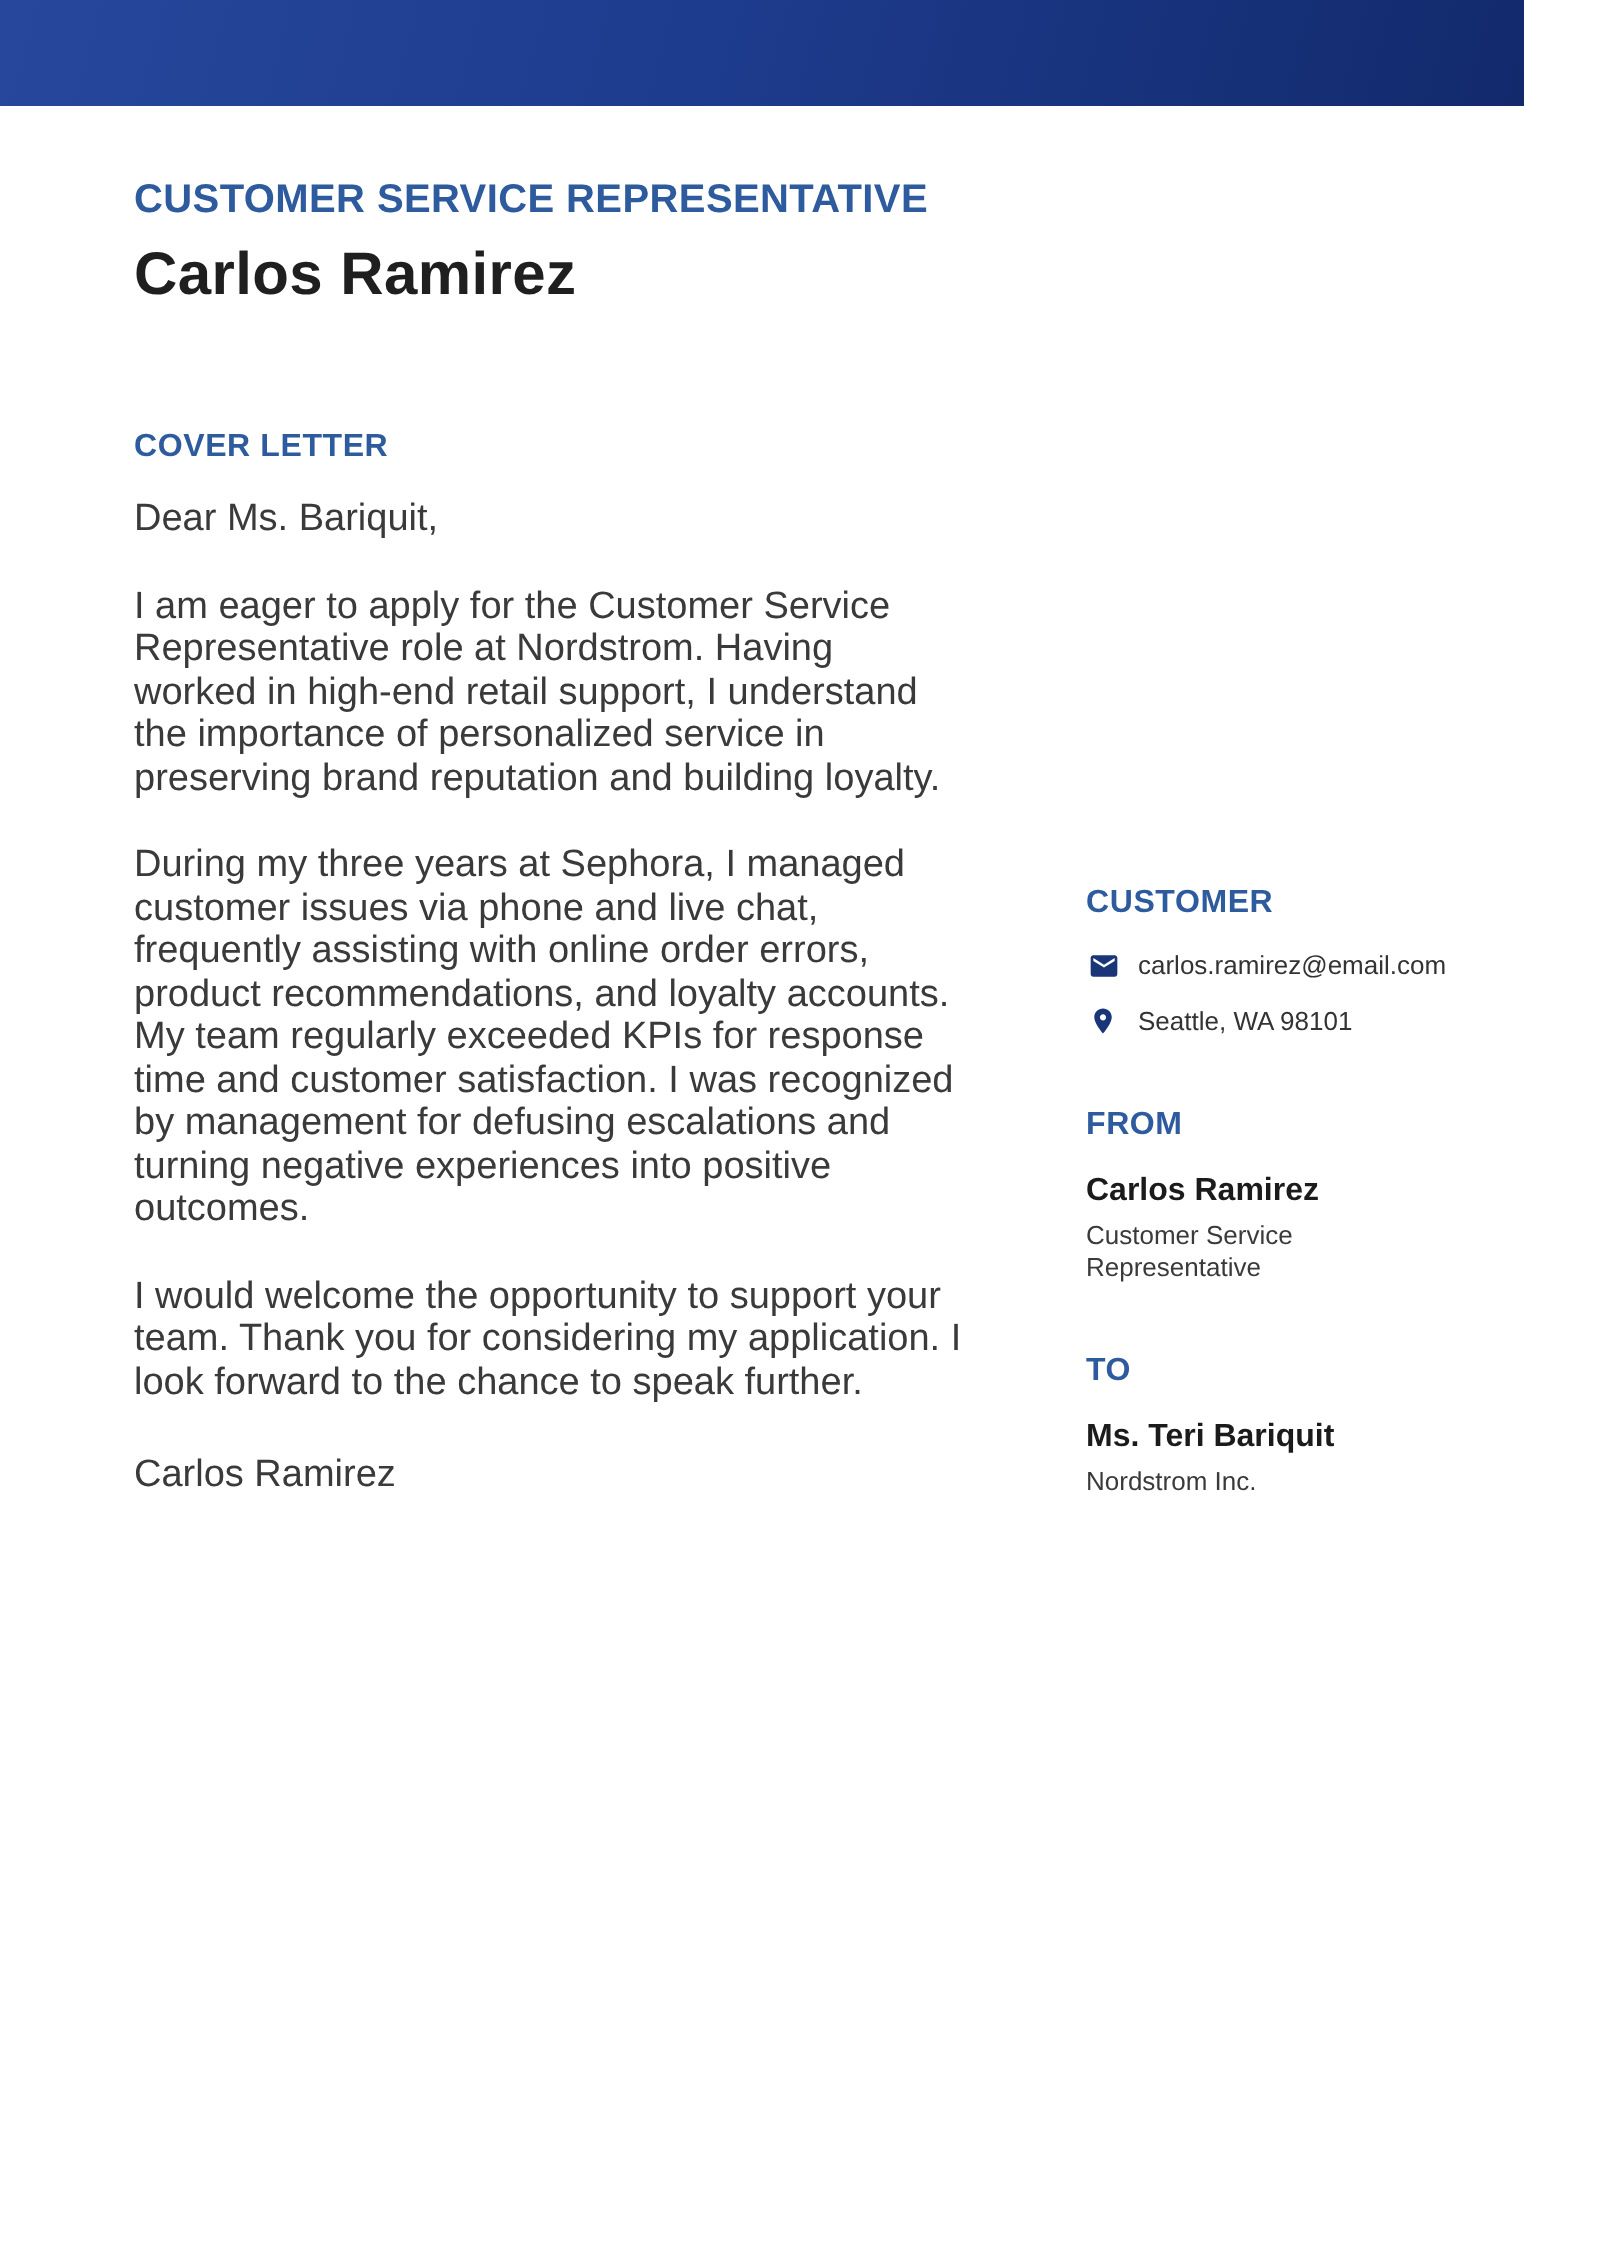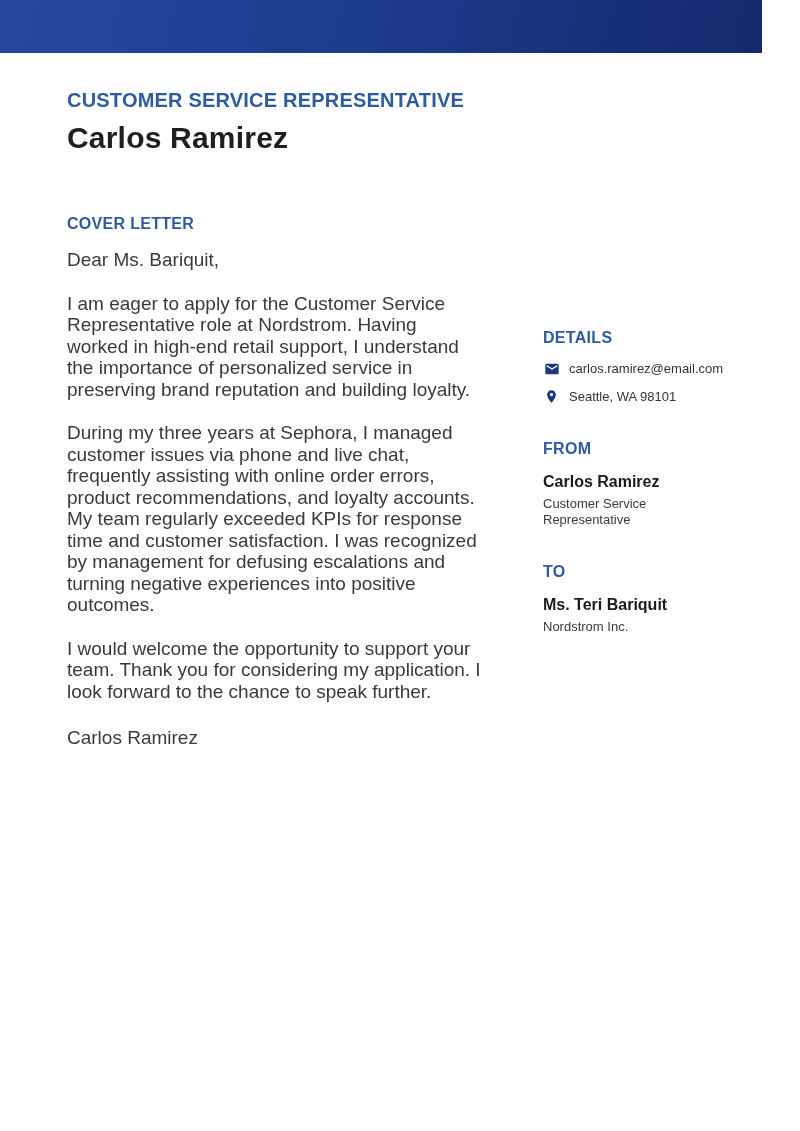--- a/index.html
+++ b/index.html
@@ -14,21 +14,21 @@
   }
   .header-block { margin: 36px 67px 0 67px; }
   .job-title {
     color: #2e5b9e; font-size: 20px; font-weight: 700;
     letter-spacing: 0.2px; line-height: 23px;
   }
   .person-name {
     margin: 9px 0 0 0; font-size: 30px; font-weight: 700;
     color: #1f1f1f; line-height: 34px; letter-spacing: 0.2px;
   }
-  .columns { display: flex; margin: 60px 67px 16px 67px; align-items: center; }
+  .columns { display: flex; margin: 60px 67px 16px 67px; align-items: flex-end; }
   .left-col { flex: 0 0 414px; width: 414px; }
   .divider { width: 1px; background: #d8d8d8; margin-left: 31px; }
   .right-col { flex: 1; padding-left: 31px; }
 
   .section-heading {
     color: #2e5b9e; font-size: 16px; font-weight: 700;
     letter-spacing: 0.3px; line-height: 18px; margin: 0;
   }
   .left-col p { font-size: 19px; line-height: 21.5px; color: #3a3a3a; margin: 0; }
   .salutation { margin-top: 16px !important; }
@@ -68,21 +68,21 @@
       <p class="salutation">Dear Ms. Bariquit,</p>
       <p class="body-para">I am eager to apply for the Customer Service Representative role at Nordstrom. Having worked in high-end retail support, I understand the importance of personalized service in preserving brand reputation and building loyalty.</p>
       <p class="body-para">During my three years at Sephora, I managed customer issues via phone and live chat, frequently assisting with online order errors, product recommendations, and loyalty accounts. My team regularly exceeded KPIs for response time and customer satisfaction. I was recognized by management for defusing escalations and turning negative experiences into positive outcomes.</p>
       <p class="body-para">I would welcome the opportunity to support your team. Thank you for considering my application. I look forward to the chance to speak further.</p>
       <p class="signature">Carlos Ramirez</p>
     </section>
 
     <div class="divider"></div>
 
     <aside class="right-col">
-      <h2 class="section-heading">DETAILS</h2>
+      <h2 class="section-heading">CUSTOMER</h2>
 
       <div class="detail-row email-row">
         <span class="icon">
           <svg width="16" height="16" viewBox="0 0 24 24" fill="#1a3679" xmlns="http://www.w3.org/2000/svg">
             <path d="M20 4H4c-1.1 0-2 .9-2 2v12c0 1.1.9 2 2 2h16c1.1 0 2-.9 2-2V6c0-1.1-.9-2-2-2zm0 4.2-8 5-8-5V6l8 5 8-5v2.2z"></path>
           </svg>
         </span>
         <span>carlos.ramirez@email.com</span>
       </div>
 

